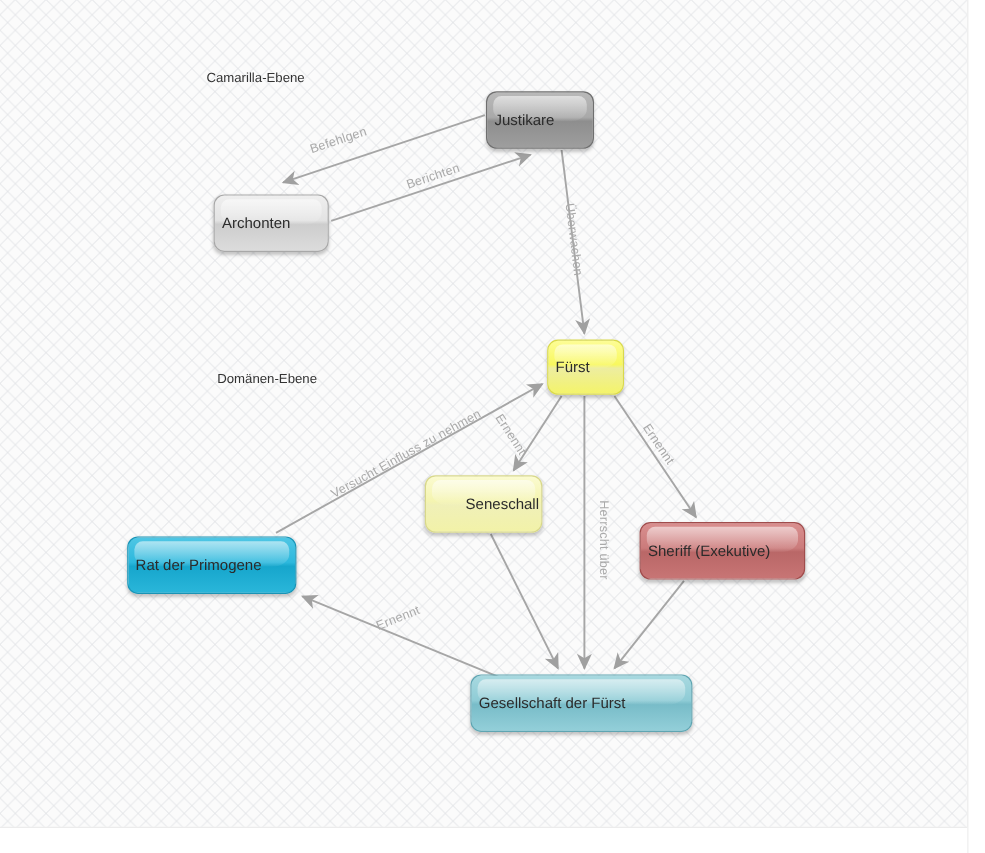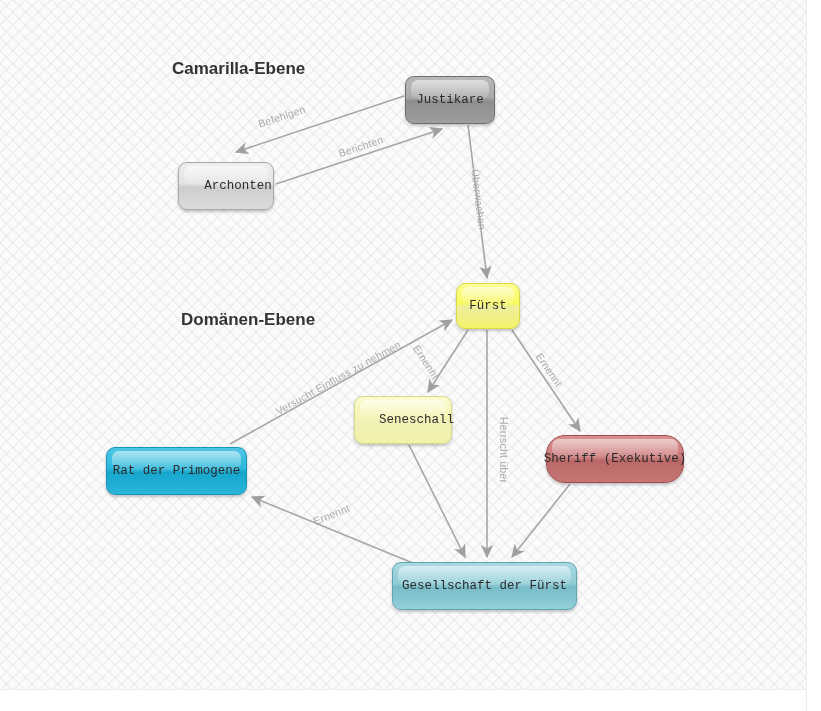--- a/index.html
+++ b/index.html
@@ -35,55 +35,53 @@
 
   .edge-label{
     fill:#aaaaaa;
     font-family:"Liberation Sans","DejaVu Sans",sans-serif;
     font-size:10.5px;
     letter-spacing:.2px;
   }
 
   .heading{
     position:absolute;
-    font-size:17px;
-    font-weight:bold;
+    font-size:11px;
+    font-weight:normal;
     color:#333333;
     white-space:nowrap;
   }
 
   .node{
     position:absolute;
     box-sizing:border-box;
     border-radius:9px;
-    display:flex;align-items:center;justify-content:center;
+    display:flex;align-items:center;justify-content:flex-start;
     font-size:12.5px;
     color:#2b2b2b;
     white-space:nowrap;
     text-align:center;
     box-shadow:0 2px 3px rgba(0,0,0,0.22);
-    font-family:Liberation Mono, monospace;
   }
   .node .inner{
     position:absolute;left:5px;right:5px;top:3px;height:45%;
     border-radius:7px 7px 14px 14px / 7px 7px 10px 10px;
     background:linear-gradient(to bottom, rgba(255,255,255,0.55), rgba(255,255,255,0.04));
     pointer-events:none;
   }
   .node .lbl{position:relative;z-index:2;padding:0 6px;}
 
   
   .n-gray-dark{
     background:linear-gradient(to bottom,#b9b9b9 0%,#a9a9a9 45%,#8e8e8e 52%,#9e9e9e 100%);
     border:1px solid #6f6f6f;
   }
   .n-gray-light{
     background:linear-gradient(to bottom,#efefef 0%,#e3e3e3 45%,#cdcdcd 52%,#dcdcdc 100%);
     border:1px solid #a8a8a8;
-    padding-left:24px;
   }
   .n-yellow{
     background:linear-gradient(to bottom,#fdfd96 0%,#f8f85e 45%,#ededa0 52%,#f4f46a 100%);
     border:1px solid #d9d94a;
   }
   .n-yellow-pale{
     background:linear-gradient(to bottom,#fbfbd0 0%,#f4f4b0 45%,#f0f0b8 52%,#f2f2a8 100%);
     border:1px solid #d8d88a;
   }
   .n-red{
@@ -152,21 +150,21 @@
   <div class="node n-yellow" style="left:456px;top:283px;width:64px;height:46px;">
     <span class="inner"></span>
     <span class="lbl">Fürst</span>
   </div>
 
   <div class="node n-yellow-pale" style="left:354px;top:396px;width:98px;height:48px;padding-left:27px;">
     <span class="inner"></span>
     <span class="lbl">Seneschall</span>
   </div>
 
-  <div class="node n-red" style="left:546px;top:435px;width:138px;height:48px;border-radius:19px;">
+  <div class="node n-red" style="left:533px;top:435px;width:138px;height:48px;">
     <span class="inner"></span>
     <span class="lbl">Sheriff (Exekutive)</span>
   </div>
 
   <div class="node n-cyan-bright" style="left:106px;top:447px;width:141px;height:48px;">
     <span class="inner"></span>
     <span class="lbl">Rat der Primogene</span>
   </div>
 
   <div class="node n-cyan-muted" style="left:392px;top:562px;width:185px;height:48px;">

